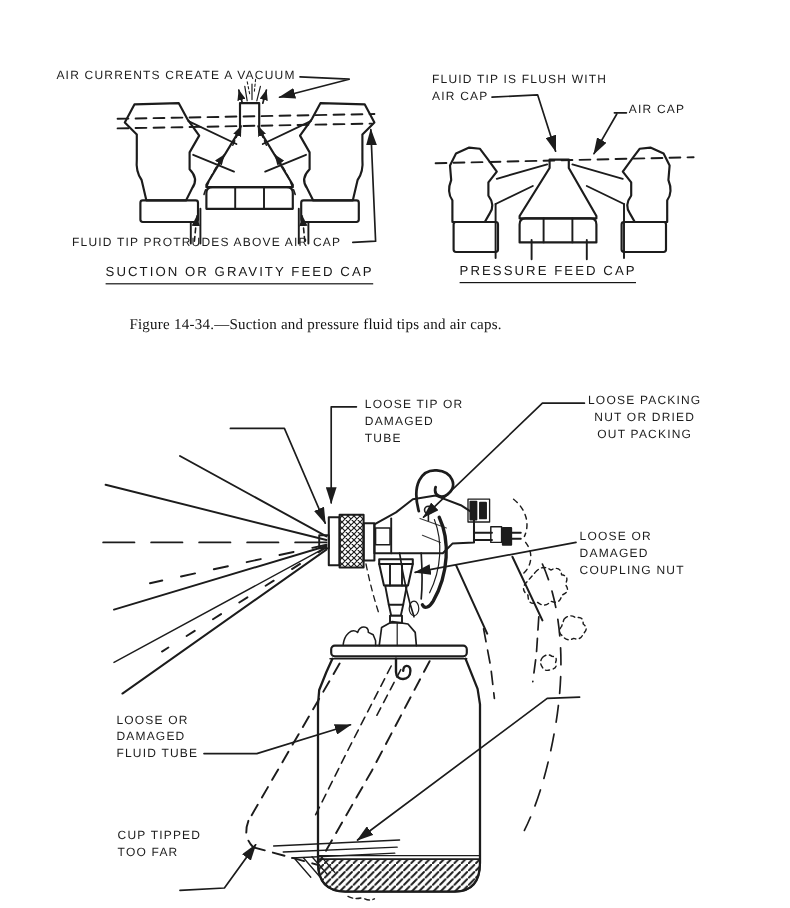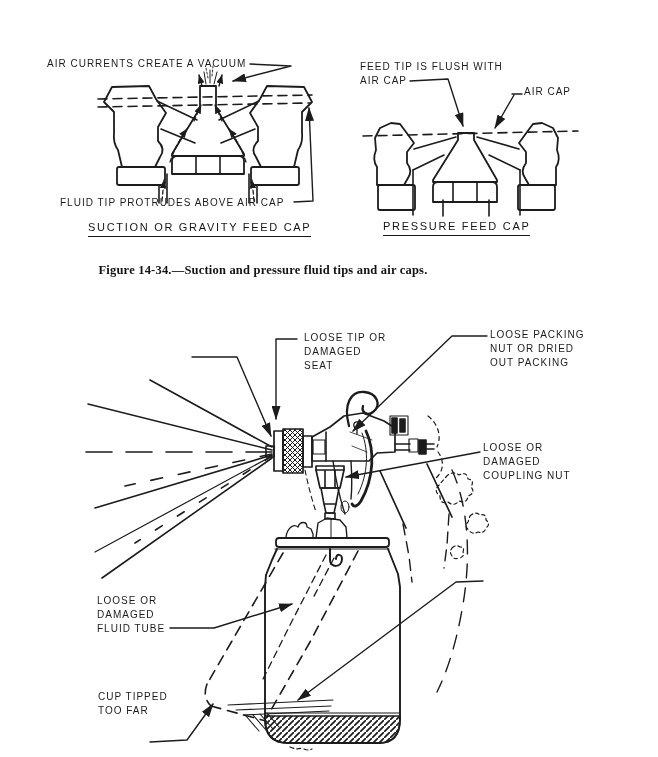--- a/index.html
+++ b/index.html
@@ -12,21 +12,21 @@
     position:absolute;font-size:10px;line-height:14px;letter-spacing:1px;
     color:#1c1c1c;white-space:pre-line;font-family:"Liberation Sans",sans-serif;
   }
   .title{
     position:absolute;font-size:11px;font-weight:normal;letter-spacing:1.7px;
     color:#161616;border-bottom:1.7px solid #161616;padding-bottom:3px;
     white-space:nowrap;font-family:"Liberation Sans",sans-serif;
   }
   .caption{
     position:absolute;left:0;width:526px;text-align:center;
-    font-family:"Liberation Serif",serif;font-size:12.5px;font-weight:bold;
+    font-family:"Liberation Serif",serif;font-size:12.5px;font-weight:normal;
     color:#131313;letter-spacing:0.2px;white-space:nowrap;
   }
 </style>
 </head>
 <body>
 
 <div class="page">
 
 <svg class="art" width="658" height="757" viewBox="0 0 658 757" fill="none" stroke="#1c1c1c" stroke-width="1.6" stroke-linecap="round" stroke-linejoin="round">
   <defs>
@@ -231,31 +231,31 @@
       <path d="M483,581 L456,582 L298,700" marker-end="url(#ah)"></path>
       <path d="M150,742 L187,740 L213,704" marker-end="url(#ah)"></path>
     </g>
   </g>
 </svg>
 
 <div class="lbl" style="left:60px;top:196px;">FLUID TIP PROTRUDES ABOVE AIR CAP</div>
 <div class="lbl" style="left:47px;top:57px;">AIR CURRENTS CREATE A VACUUM</div>
 <div class="title" style="left:88px;top:221px;">SUCTION OR GRAVITY FEED CAP</div>
 
-<div class="lbl" style="left:360px;top:60px;">FEED TIP IS FLUSH WITH
+<div class="lbl" style="left:360px;top:60px;">FLUID TIP IS FLUSH WITH
 AIR CAP</div>
 <div class="lbl" style="left:524px;top:85px;">AIR CAP</div>
 <div class="title" style="left:383px;top:220px;">PRESSURE FEED CAP</div>
 
 <div class="caption" style="top:263px;">Figure 14-34.—Suction and pressure fluid tips and air caps.</div>
 
 <div class="lbl" style="left:304px;top:331px;">LOOSE TIP OR
 DAMAGED
-SEAT</div>
-<div class="lbl" style="left:490px;top:328px;">LOOSE PACKING
+TUBE</div>
+<div class="lbl" style="left:490px;top:328px;text-align:center;">LOOSE PACKING
 NUT OR DRIED
 OUT PACKING</div>
 <div class="lbl" style="left:483px;top:441px;">LOOSE OR
 DAMAGED
 COUPLING NUT</div>
 <div class="lbl" style="left:97px;top:594px;">LOOSE OR
 DAMAGED
 FLUID TUBE</div>
 <div class="lbl" style="left:98px;top:690px;">CUP TIPPED
 TOO FAR</div>

